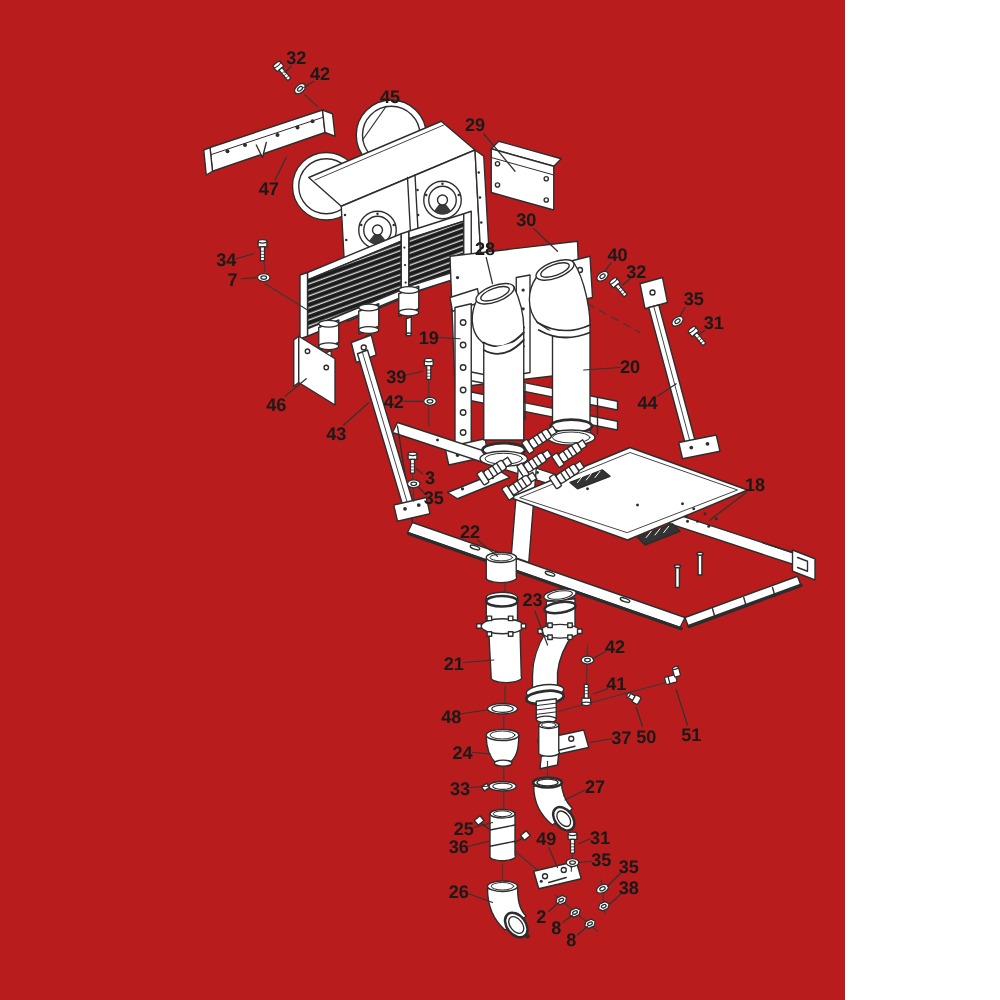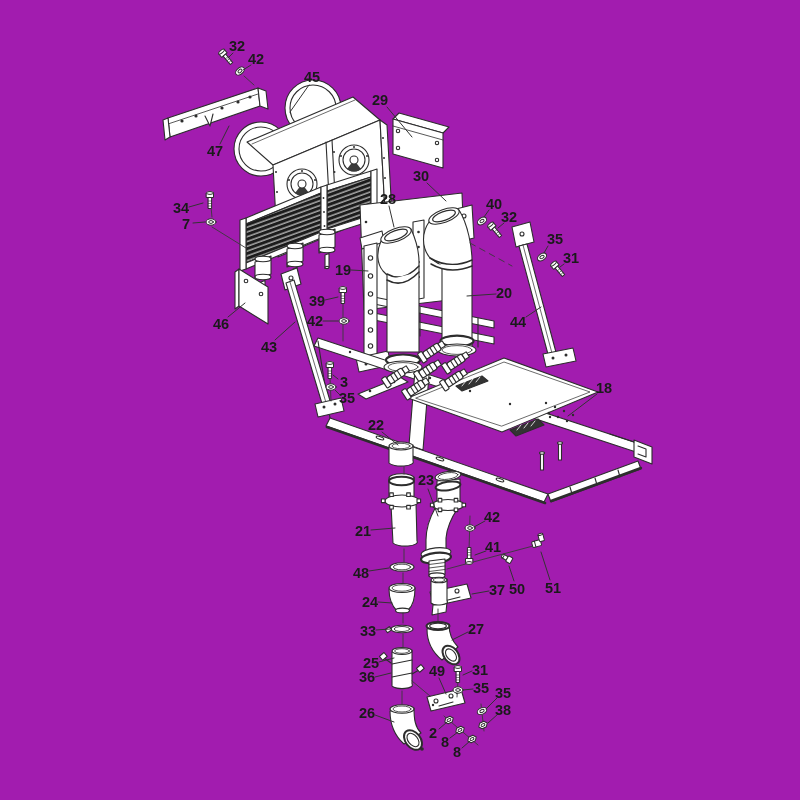--- a/index.html
+++ b/index.html
@@ -1,16 +1,16 @@
 <!DOCTYPE html>
 <html><head>
 <meta charset="utf-8">
 <style>
   html,body{margin:0;padding:0;background:#ffffff;}
-  #stage{width:800px;height:800px;position:relative;background:#a21caf;overflow:hidden;}
+  #stage{width:676px;height:800px;position:relative;background:#b91c1c;overflow:hidden;}
   svg{display:block;}
   .callout-text{font:bold 14.5px "Liberation Sans", sans-serif;fill:#1a1a1a;}
 </style>
 </head>
 <body>
 
 <div id="stage">
 <svg id="dwg" width="800" height="800" viewBox="0 0 800 800">
   <defs>
     <pattern id="coreHatch" width="6" height="4.5" patternUnits="userSpaceOnUse" patternTransform="rotate(-20)">

